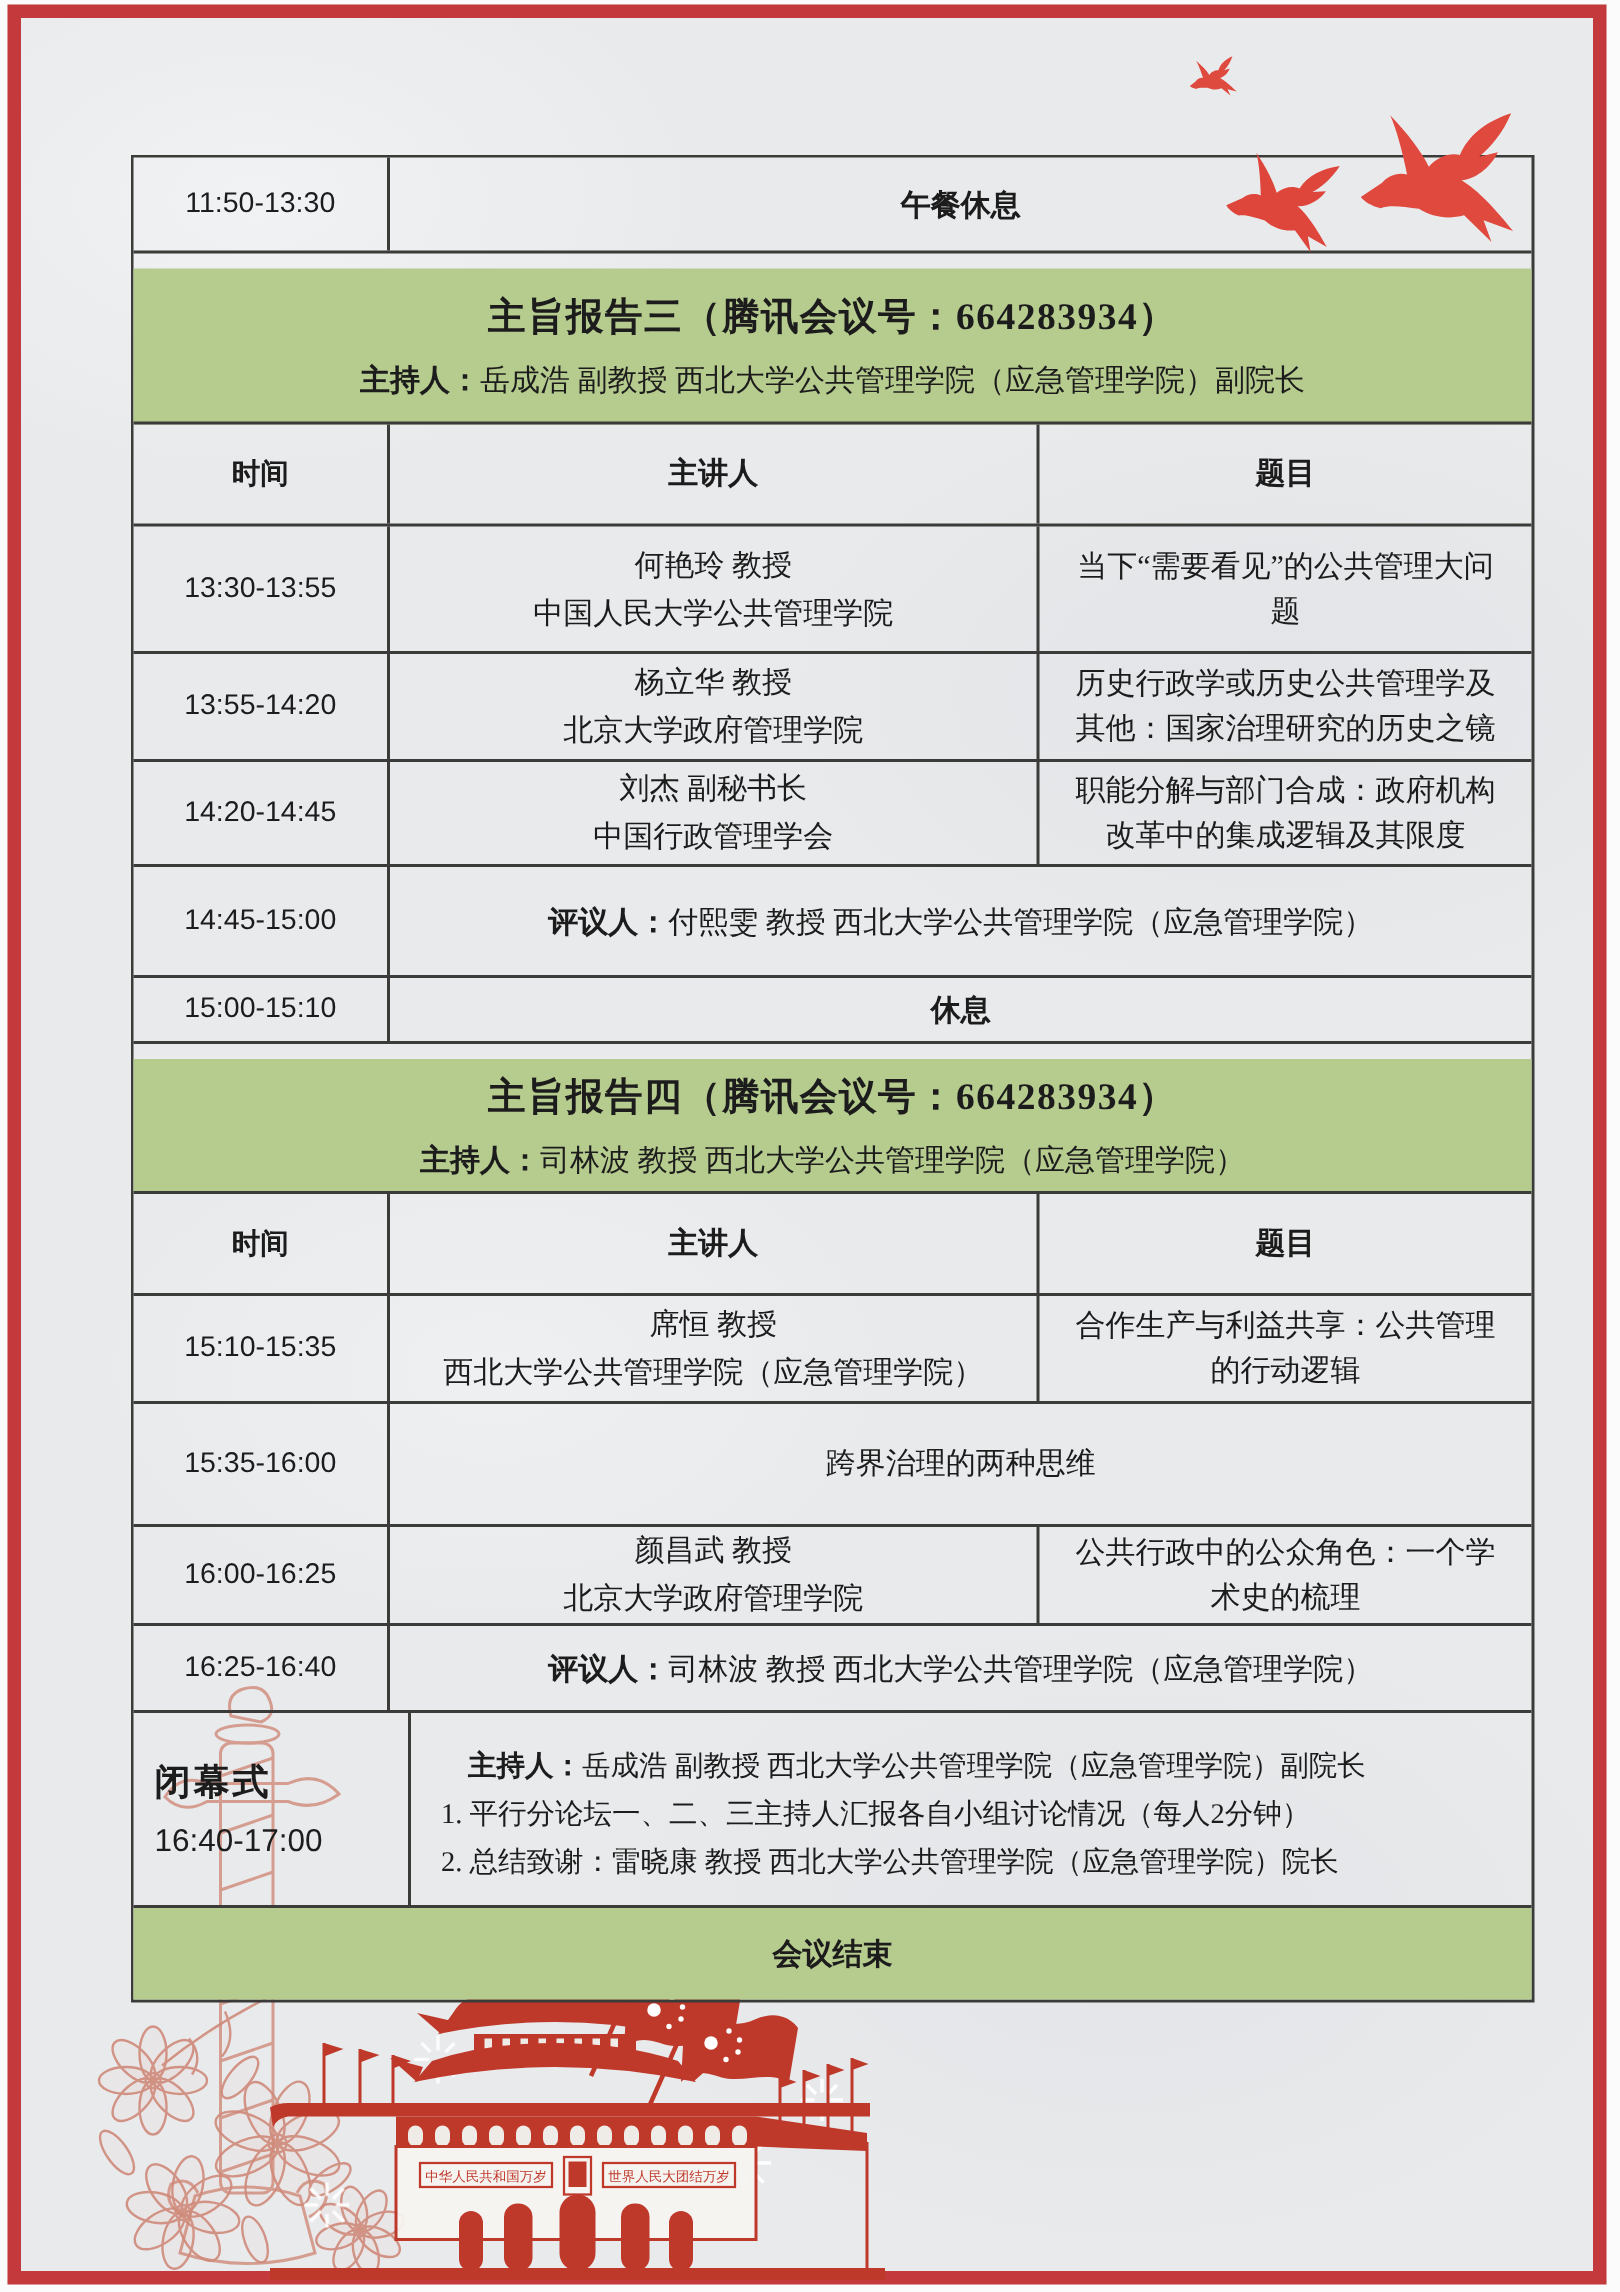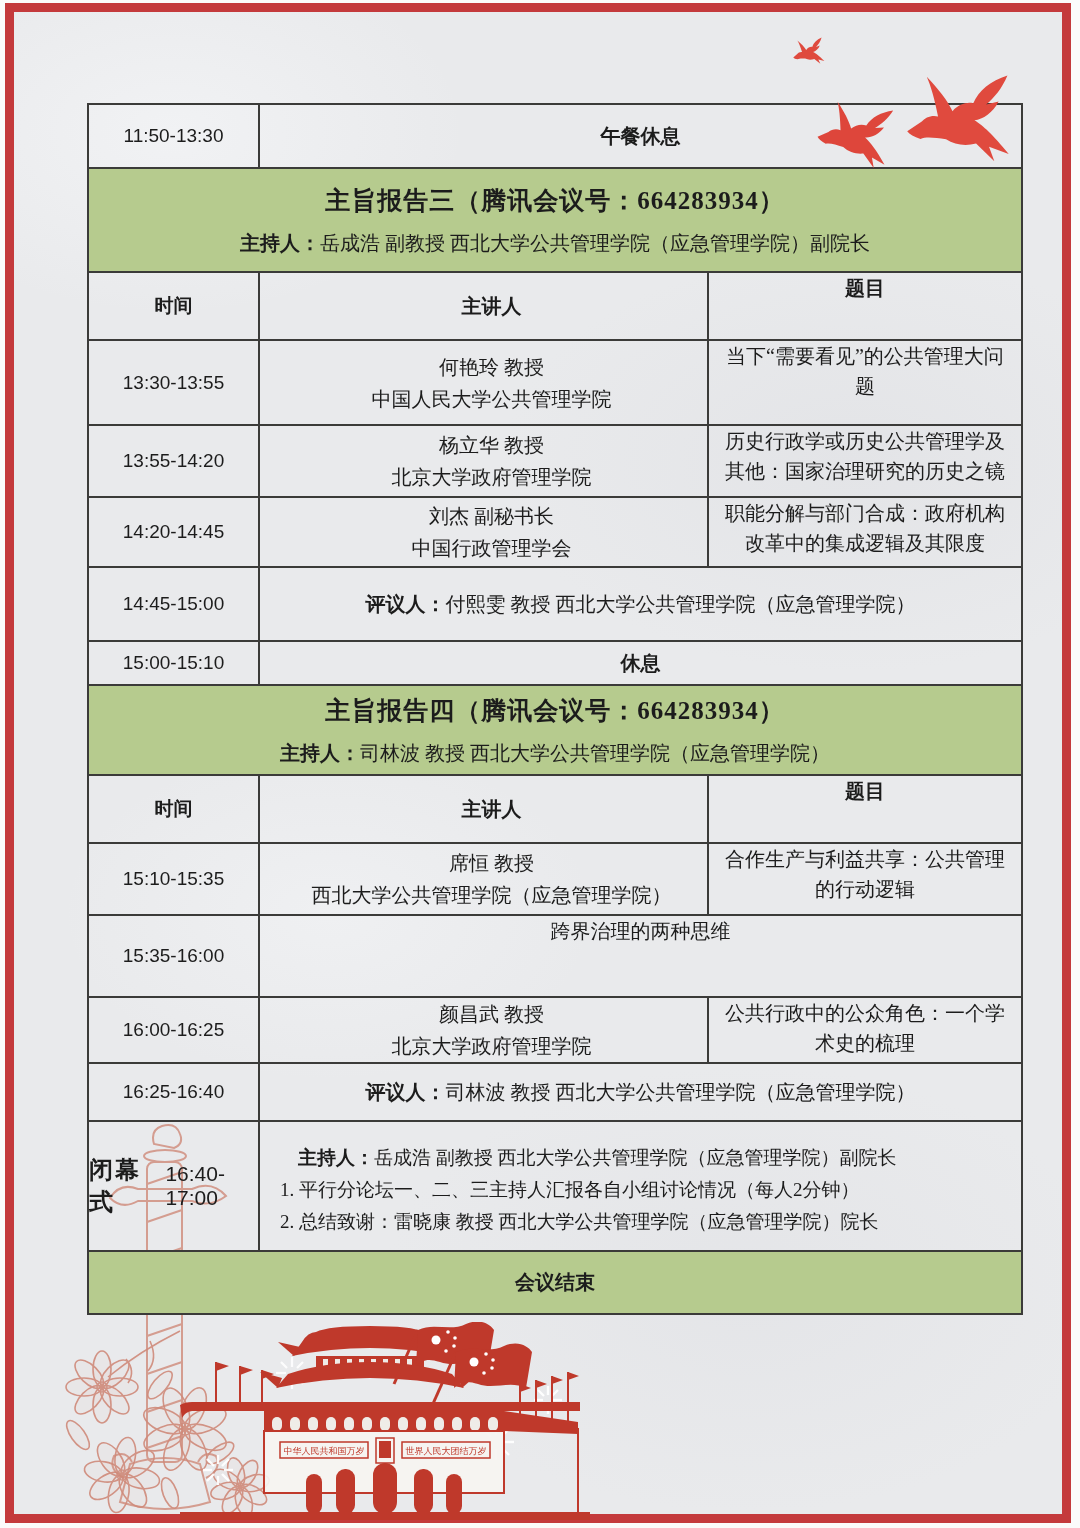--- a/index.html
+++ b/index.html
@@ -28,41 +28,41 @@
       radial-gradient(520px 320px at 70% 85%, #e4e5e8 0%, rgba(228,229,232,0) 70%),
       var(--paper);
     z-index:0;
   }
   .tbl{
     position:absolute;left:87px;top:103px;width:936px;
     border:2px solid var(--bd);z-index:2;font-size:20px;
   }
   .row{display:flex;border-bottom:2px solid var(--bd);}
   .row:last-child{border-bottom:none;}
-  .c{display:flex;justify-content:center;text-align:center;}
+  .c{display:flex;align-items:center;justify-content:center;text-align:center;}
   .c.time{width:171px;border-right:2px solid var(--bd);flex-direction:column;
     font-family:"Liberation Sans","DejaVu Sans",sans-serif;font-size:19px;}
-  .c.speaker{width:433px;border-right:2px solid var(--bd);flex-direction:column;gap:6px;line-height:26px;margin-left:16px;}
+  .c.speaker{width:433px;border-right:2px solid var(--bd);flex-direction:column;gap:6px;line-height:26px;}
   .c.topic{flex:1;padding:0 16px;line-height:30px;}
   .c.merged{flex:1;flex-direction:column;padding:16px 14px;}
   .bold{font-weight:700;}
   .h64{height:64px}.h104{height:104px}.h68{height:68px}.h85{height:85px}
   .h72{height:72px}.h70{height:70px}.h74{height:74px}.h44{height:44px}
   .h90{height:90px}.h82{height:82px}.h66{height:66px}.h58{height:58px}
   .h130{height:130px}.h61{height:61px}
   .banner{
     background:var(--green);border-bottom:2px solid var(--bd);
-    display:flex;flex-direction:column;align-items:center;justify-content:center;gap:13px;
+    display:flex;flex-direction:column;align-items:center;justify-content:center;gap:13px;margin-top:10px;
   }
   .b-title{font-size:25px;font-weight:700;letter-spacing:1px;}
   .b-host{font-size:20px;}
   .b-host b{font-weight:700;}
   .endrow{background:var(--green);display:flex;align-items:center;justify-content:center;font-weight:700;}
-  .closing-left{width:171px;border-right:2px solid var(--bd);display:flex;flex-direction:row;
-    align-items:center;justify-content:center;gap:12px;}
+  .closing-left{width:171px;border-right:2px solid var(--bd);display:flex;flex-direction:column;
+    justify-content:center;gap:12px;margin-left:14px;}
   .closing-title{font-size:24px;font-weight:700;letter-spacing:2px;}
   .closing-time{font-family:"Liberation Sans","DejaVu Sans",sans-serif;font-size:21px;}
   .closing-right{flex:1;padding:20px 10px 0 20px;text-align:left;font-size:19px;line-height:32px;}
   .closing-right .l1{text-indent:18px;}
   .deco{position:absolute;z-index:1;}
   .birds{position:absolute;left:770px;top:28px;width:270px;height:140px;overflow:hidden;z-index:3;}
 </style>
 </head>
 <body>
 

